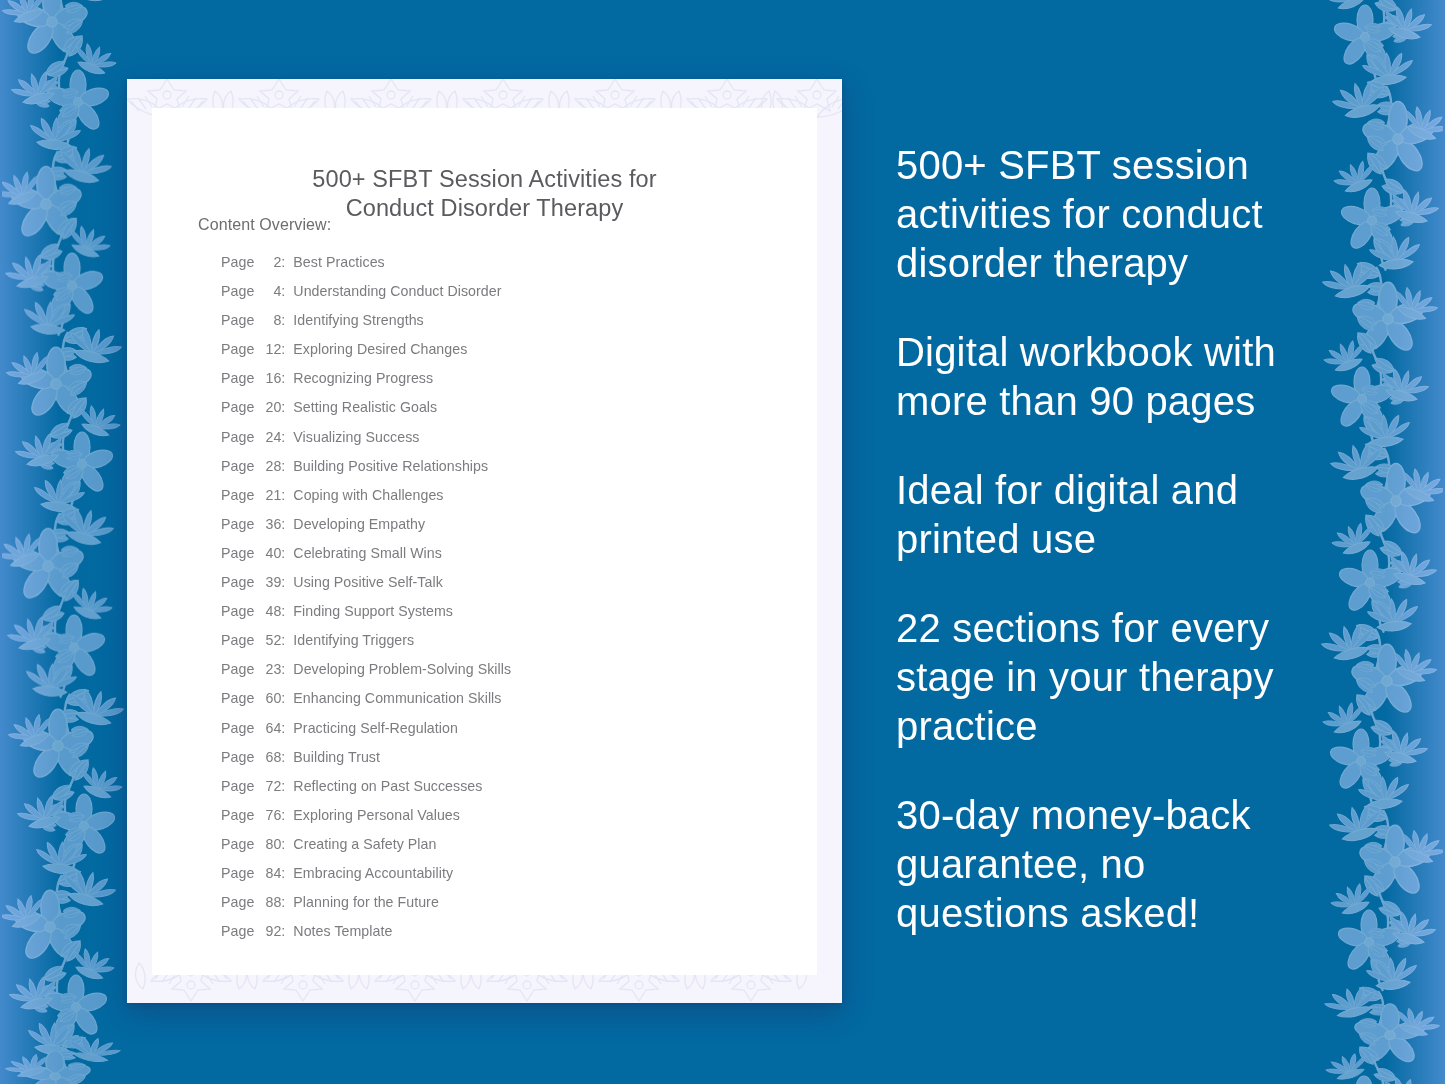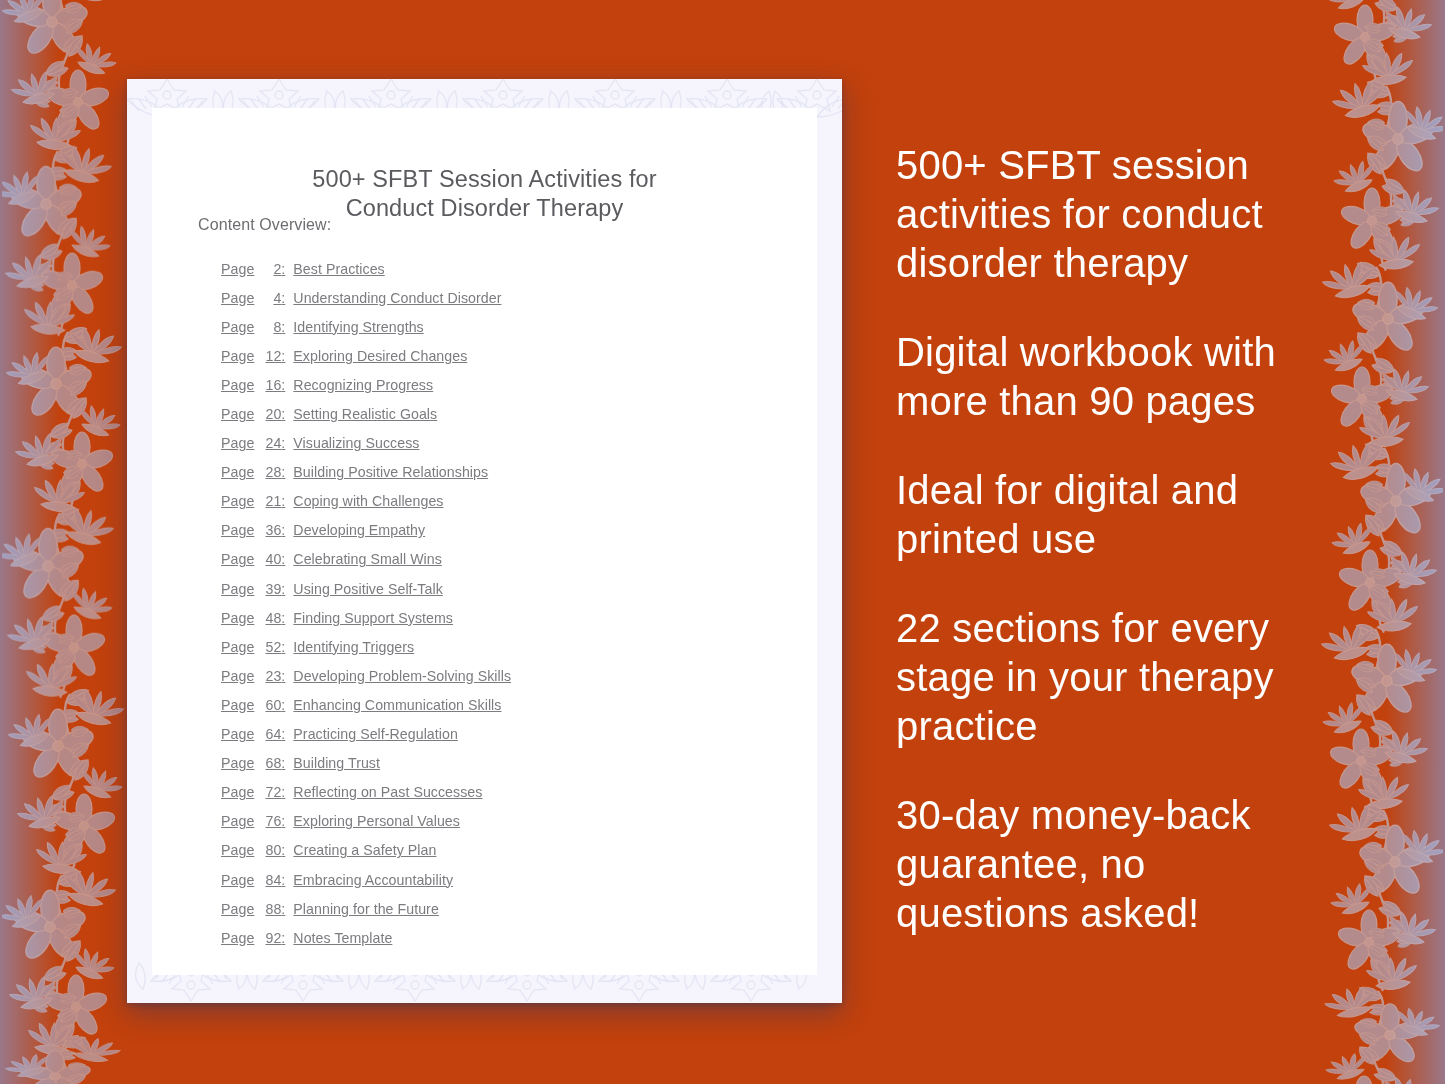--- a/index.html
+++ b/index.html
@@ -11,21 +11,21 @@
     height: 1084px;
     overflow: hidden;
     font-family: "Liberation Sans", sans-serif;
     background: #5f97ec;
   }
 
   #stage {
     position: relative;
     width: 1445px;
     height: 1084px;
-    background: #c2410c;
+    background: #0369a1;
     overflow: hidden;
   }
 
   
   .vine {
     position: absolute;
     top: 0;
     height: 1084px;
     width: 130px;
     pointer-events: none;
@@ -117,27 +117,26 @@
   }
 
   #toc {
     position: absolute;
     left: 69px;
     top: 146px;
     width: 580px;
   }
   .toc-row {
     display: flex;
-    align-items: center;
+    align-items: flex-start;
     height: 29.1px;
     font-size: 14.2px;
     color: #7c7c80;
     letter-spacing: .05px;
     white-space: nowrap;
-    text-decoration: underline;
   }
   .toc-pagelabel { }
   .toc-num {
     display: inline-block;
     width: 22px;
     text-align: right;
     margin-left: 5px;
   }
   .toc-colon { margin-right: 8px; }
   .toc-title { }

